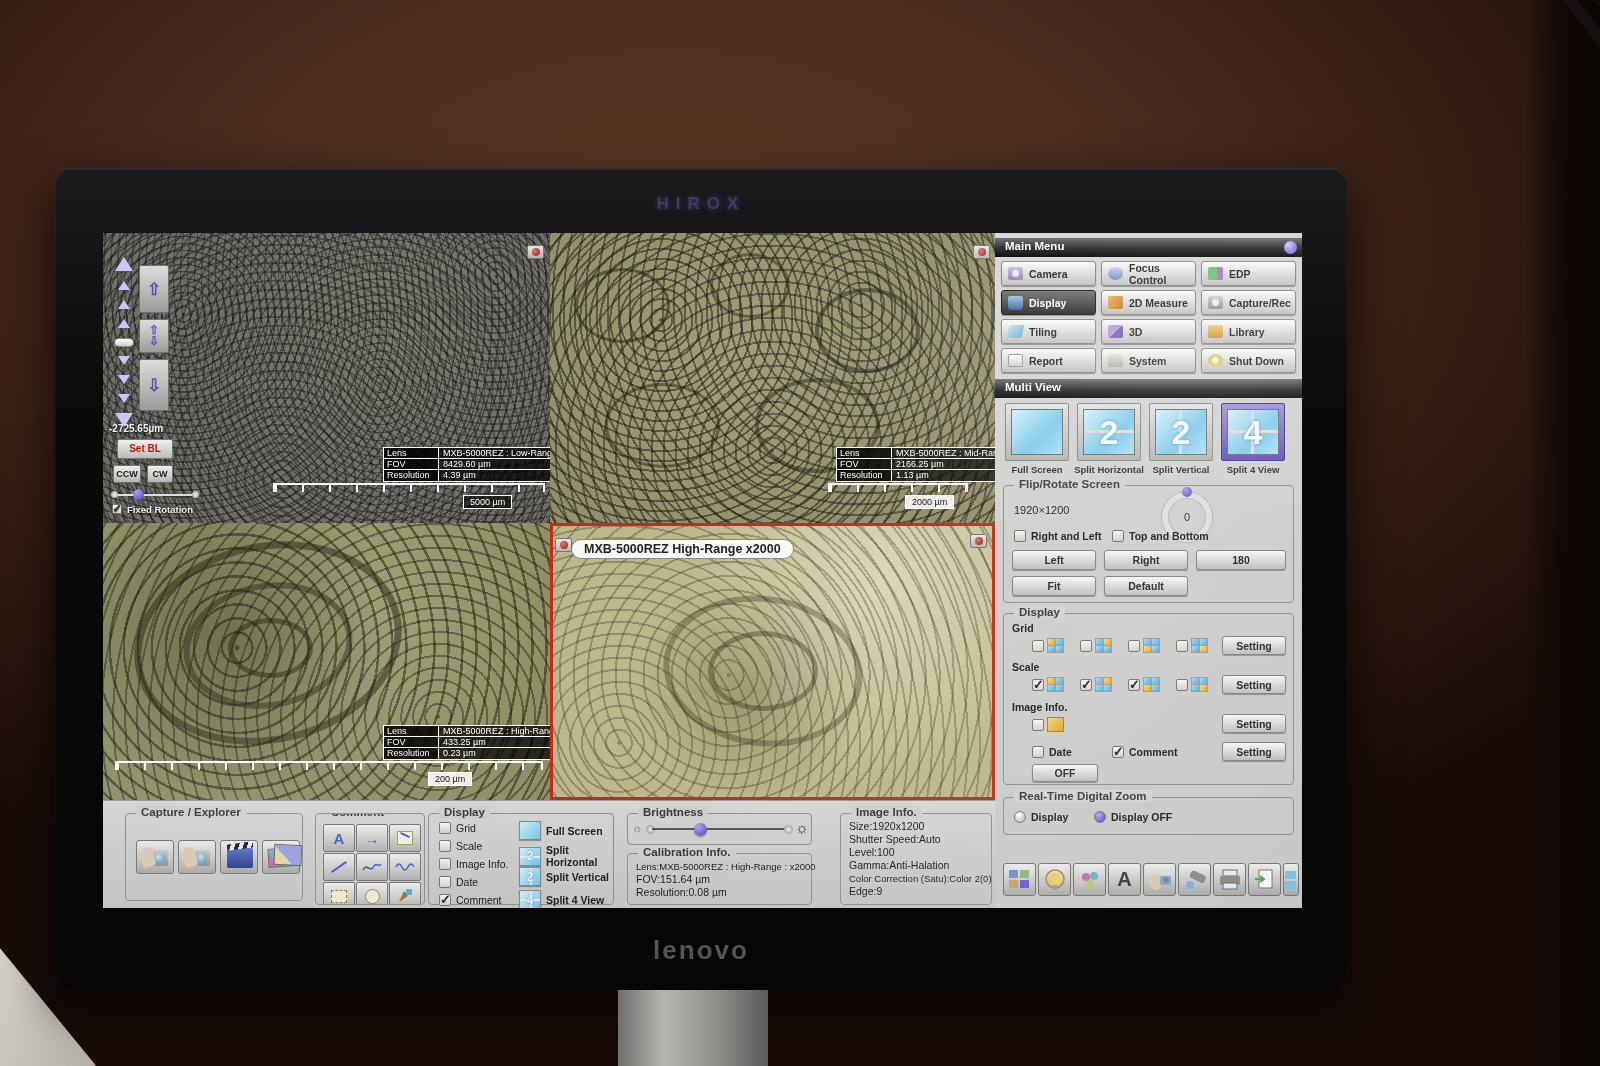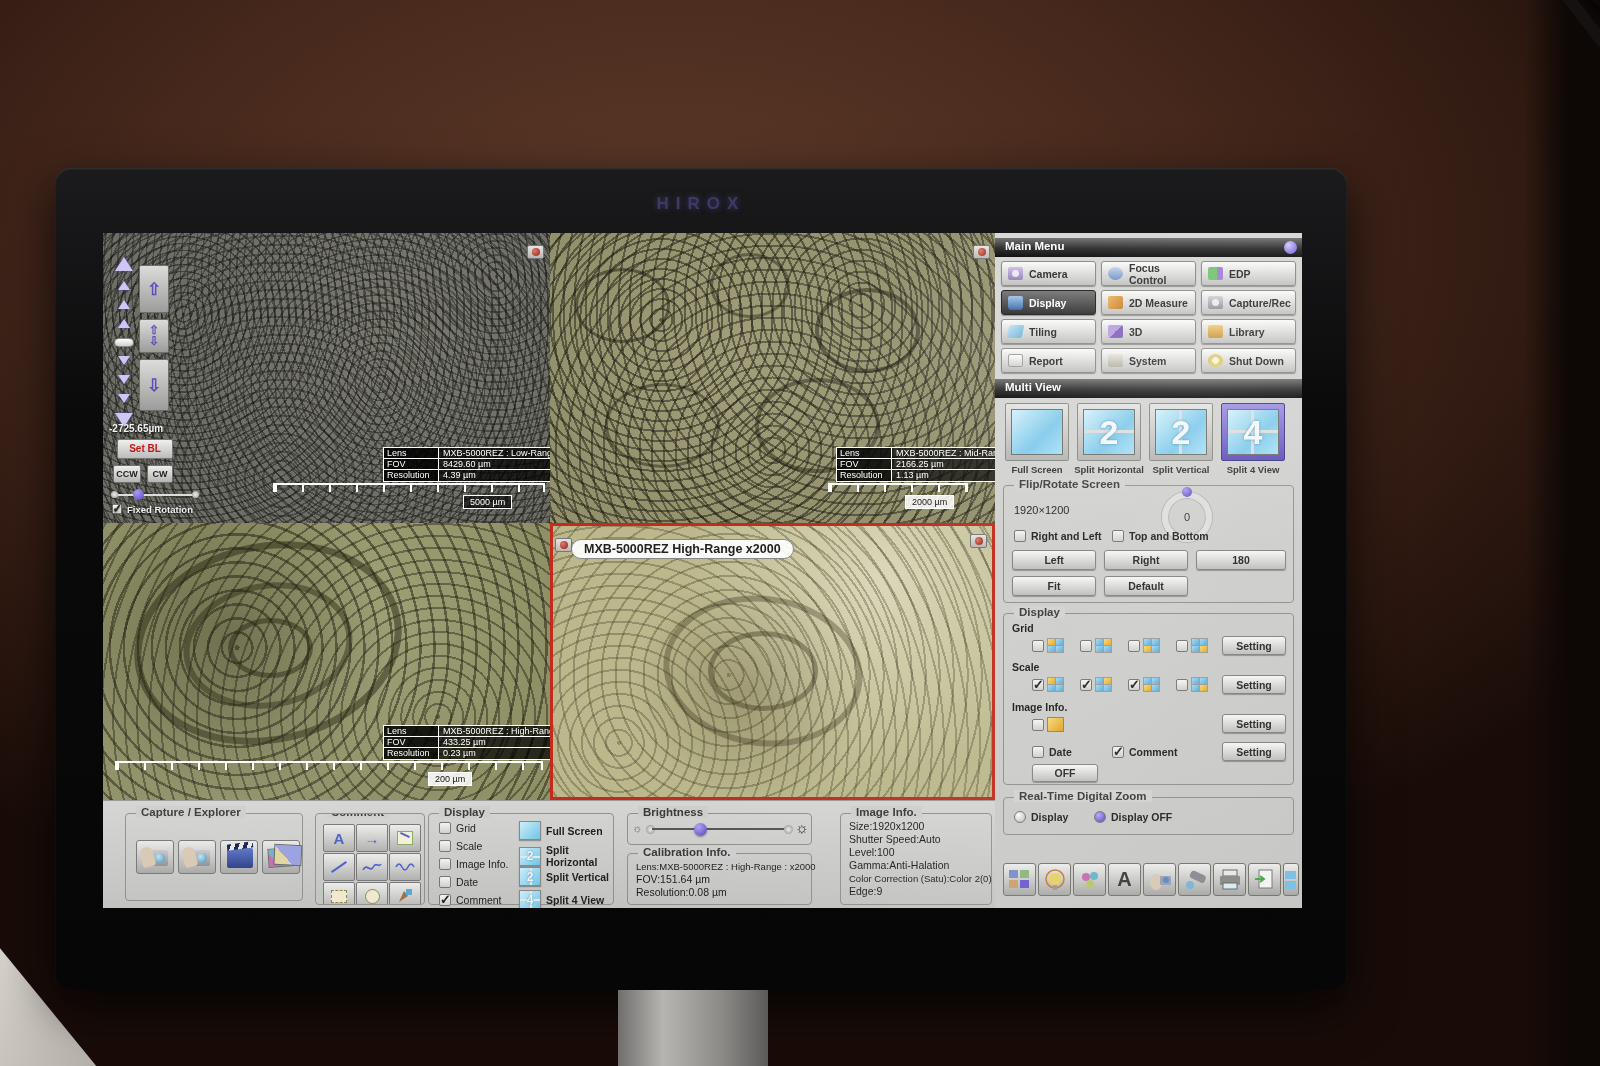--- a/index.html
+++ b/index.html
@@ -703,16 +703,17 @@
           </div>
         <div class="ticon" style="left:288px; top:630px; width:16px;">
             <svg width="14" height="24">
               <rect x="1" y="3" width="11" height="8" fill="#7ac0e4"></rect>
               <rect x="1" y="13" width="11" height="8" fill="#7ac0e4"></rect>
             </svg>
           </div>
       </div>
     </div>
 
+    <div class="brand">lenovo</div>
   </div>
 
   <div class="stand"></div>
 </div>
 
 </body></html>

